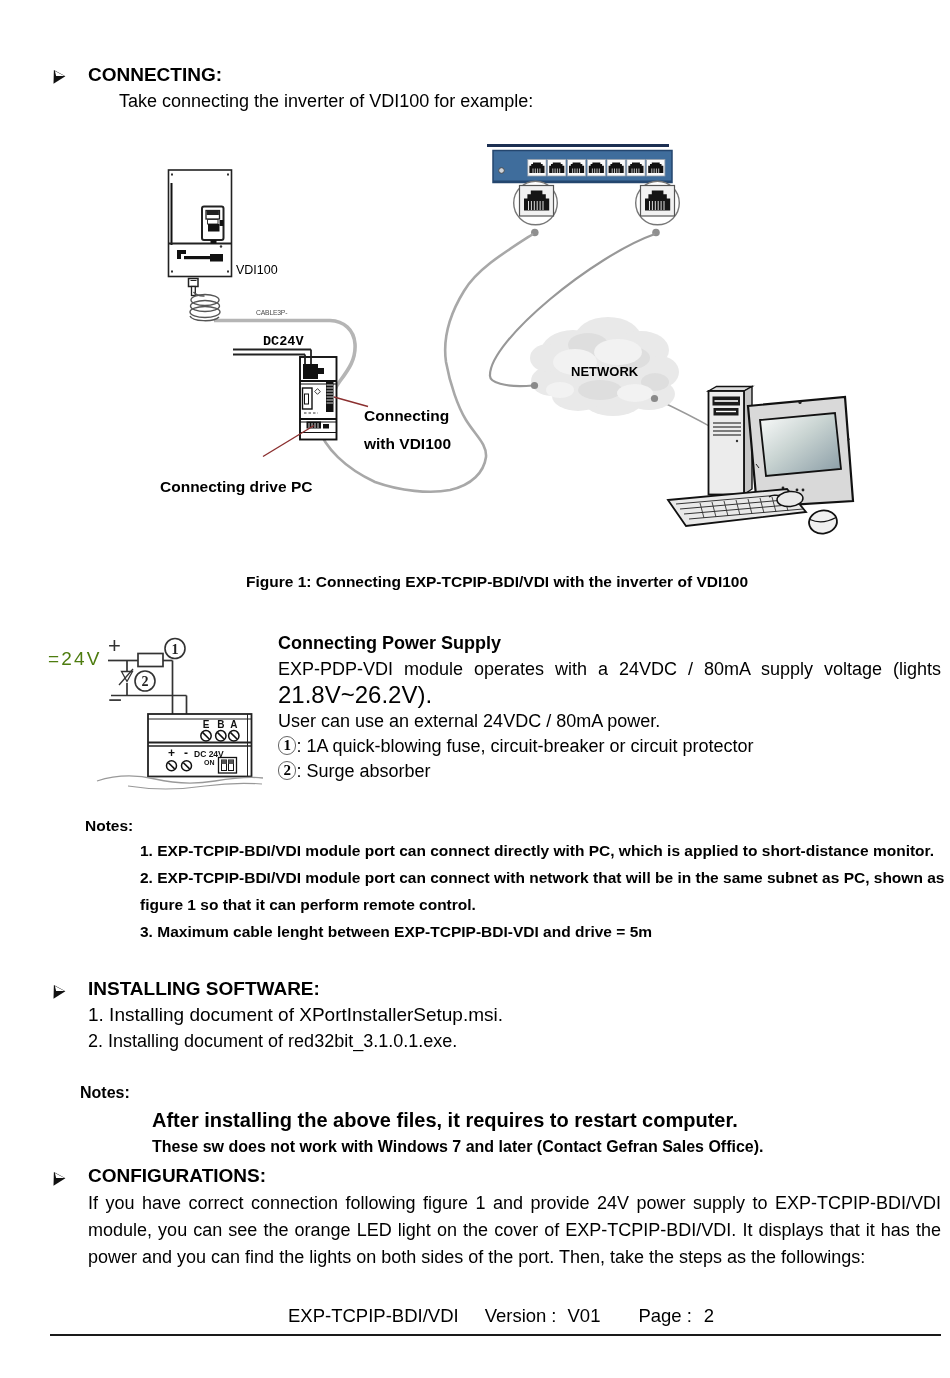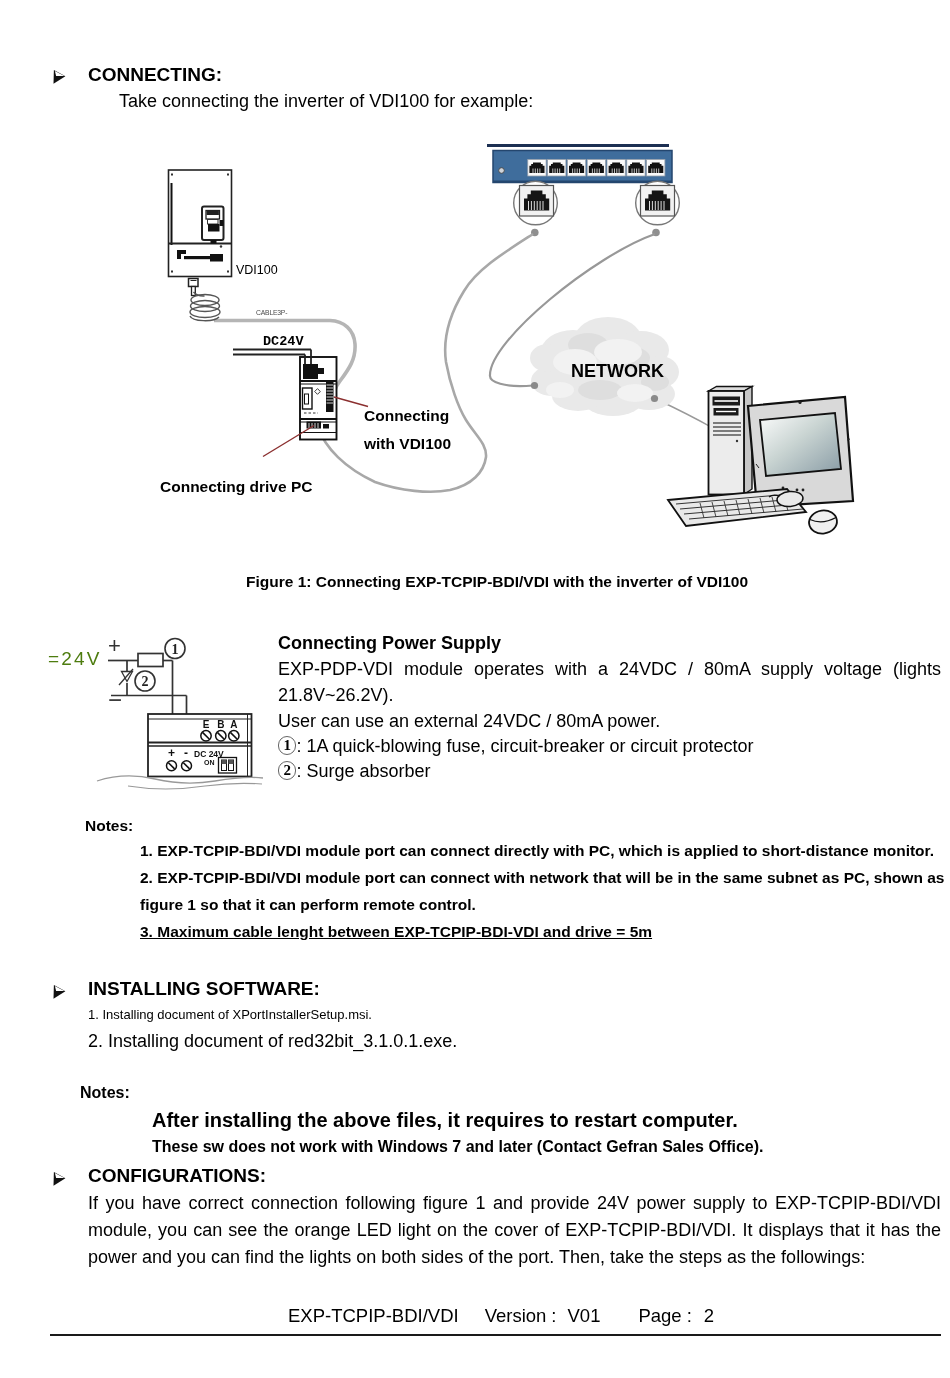--- a/index.html
+++ b/index.html
@@ -17,37 +17,37 @@
   <path d="M0.9,0.9 L12.4,7.3 L0.5,14.7 Z" fill="#111"></path>
   <path d="M1.9,2.0 L11.4,7.1 L3.1,6.9 Z" fill="#fff"></path>
 </svg>
 <div class="t b" style="left:88px;top:60.5px;font-size:19px;">CONNECTING:</div>
 <div class="t" style="left:88px;top:87.5px;font-size:18px;margin-left:31px;">Take connecting the inverter of VDI100 for example:</div>
 
 <div class="t b" style="left:246px;top:567.5px;font-size:15.5px;">Figure 1: Connecting EXP-TCPIP-BDI/VDI with the inverter of VDI100</div>
 
 <div class="t b" style="left:278px;top:629.5px;font-size:18px;line-height:26px;">Connecting Power Supply</div>
 <div class="t j" style="left:278px;top:655.5px;font-size:18px;line-height:26px;width:663px;">EXP-PDP-VDI module operates with a 24VDC / 80mA supply voltage (lights</div>
-<div class="t" style="left:278px;top:681.5px;font-size:18px;line-height:26px;">21.8V~26.2V).</div>
+<div class="t" style="left:278px;top:681.5px;font-size:24px;line-height:26px;">21.8V~26.2V).</div>
 <div class="t" style="left:278px;top:707.5px;font-size:18px;line-height:26px;">User can use an external 24VDC / 80mA power.</div>
 <div class="t" style="left:278px;top:733px;font-size:18px;line-height:26px;"><span class="cnum">1</span>: 1A quick-blowing fuse, circuit-breaker or circuit protector</div>
 <div class="t" style="left:278px;top:758px;font-size:18px;line-height:26px;"><span class="cnum">2</span>: Surge absorber</div>
 
 <div class="t b" style="left:85px;top:812px;font-size:15.5px;">Notes:</div>
 <div class="t b" style="left:140px;top:836.5px;font-size:15.5px;">1. EXP-TCPIP-BDI/VDI module port can connect directly with PC, which is applied to short-distance monitor.</div>
 <div class="t b" style="left:140px;top:863.5px;font-size:15.5px;">2. EXP-TCPIP-BDI/VDI module port can connect with network that will be in the same subnet as PC, shown as</div>
 <div class="t b" style="left:140px;top:890.5px;font-size:15.5px;">figure 1 so that it can perform remote control.</div>
-<div class="t b" style="left:140px;top:917.5px;font-size:15.5px;text-decoration:underline;">3. Maximum cable lenght between EXP-TCPIP-BDI-VDI and drive = 5m</div>
+<div class="t b" style="left:140px;top:917.5px;font-size:15.5px;">3. Maximum cable lenght between EXP-TCPIP-BDI-VDI and drive = 5m</div>
 
 <svg class="arrow" style="left:53px;top:983.5px;" viewBox="0 0 14 16">
   <path d="M0.9,0.9 L12.4,7.3 L0.5,14.7 Z" fill="#111"></path>
   <path d="M1.9,2.0 L11.4,7.1 L3.1,6.9 Z" fill="#fff"></path>
 </svg>
 <div class="t b" style="left:88px;top:974.5px;font-size:19px;">INSTALLING SOFTWARE:</div>
-<div class="t" style="left:88px;top:1000.5px;font-size:13px;text-align:center;">1. Installing document of XPortInstallerSetup.msi.</div>
+<div class="t" style="left:88px;top:1000.5px;font-size:19px;text-align:center;">1. Installing document of XPortInstallerSetup.msi.</div>
 <div class="t" style="left:88px;top:1027.5px;font-size:18px;">2. Installing document of red32bit_3.1.0.1.exe.</div>
 
 <div class="t b" style="left:80px;top:1079.2px;font-size:16px;">Notes:</div>
 <div class="t b" style="left:152px;top:1133px;font-size:16px;">These sw does not work with Windows 7 and later (Contact Gefran Sales Office).</div>
 <div class="t b" style="left:152px;top:1107.2px;font-size:20px;">After installing the above files, it requires to restart computer.</div>
 
 <svg class="arrow" style="left:53px;top:1171px;" viewBox="0 0 14 16">
   <path d="M0.9,0.9 L12.4,7.3 L0.5,14.7 Z" fill="#111"></path>
   <path d="M1.9,2.0 L11.4,7.1 L3.1,6.9 Z" fill="#fff"></path>
 </svg>
@@ -58,21 +58,21 @@
 
 <div class="t" style="left:288px;top:1301.5px;font-size:18.5px;">EXP-TCPIP-BDI/VDI<span style="margin-left:26px;">Version</span><span style="margin-left:5px;margin-right:11px;">:</span>V01<span style="margin-left:38px;">Page</span><span style="margin-left:5px;margin-right:12px;">:</span>2</div>
 <div style="position:absolute;left:50px;top:1334px;width:891px;height:2px;background:#1a1a1a;"></div>
 
 <div class="t" style="left:236px;top:256.5px;font-size:12.5px;">VDI100</div>
 <div class="t" style="left:256px;top:299px;font-size:6.8px;color:#4a4a4a;letter-spacing:-0.2px;">CABLE3P-</div>
 <div class="t b" style="left:263px;top:327.5px;font-size:13.5px;font-family:'Liberation Mono',monospace;">DC24V</div>
 <div class="t b" style="left:364px;top:402px;font-size:15.5px;">Connecting</div>
 <div class="t b" style="left:364px;top:430px;font-size:15.5px;">with VDI100</div>
 <div class="t b" style="left:160px;top:473px;font-size:15.5px;">Connecting drive PC</div>
-<div class="t b" style="left:571px;top:357.5px;font-size:18px;">NETWORK</div>
+<div class="t b" style="left:571px;top:357.5px;font-size:13px;">NETWORK</div>
 <div class="t" style="left:48px;top:644.5px;font-size:19px;color:#4d7c0f;letter-spacing:2.2px;">=24V</div>
 <div class="t" style="left:108px;top:632px;font-size:22px;color:#333;">+</div>
 <div class="t" style="left:108px;top:686px;font-size:24px;color:#333;">−</div>
 
 <svg style="position:absolute;left:0;top:0;z-index:1;" width="950" height="1378" viewBox="0 0 950 1378" fill="none">
 
 <g>
   <line x1="487" y1="145.5" x2="669" y2="145.5" stroke="#1c2f52" stroke-width="3"></line>
   <rect x="493" y="150.5" width="179" height="32" fill="#3f6d9c" stroke="#24466e" stroke-width="1.5"></rect>
   <line x1="493" y1="181.5" x2="672" y2="181.5" stroke="#24466e" stroke-width="2"></line>

